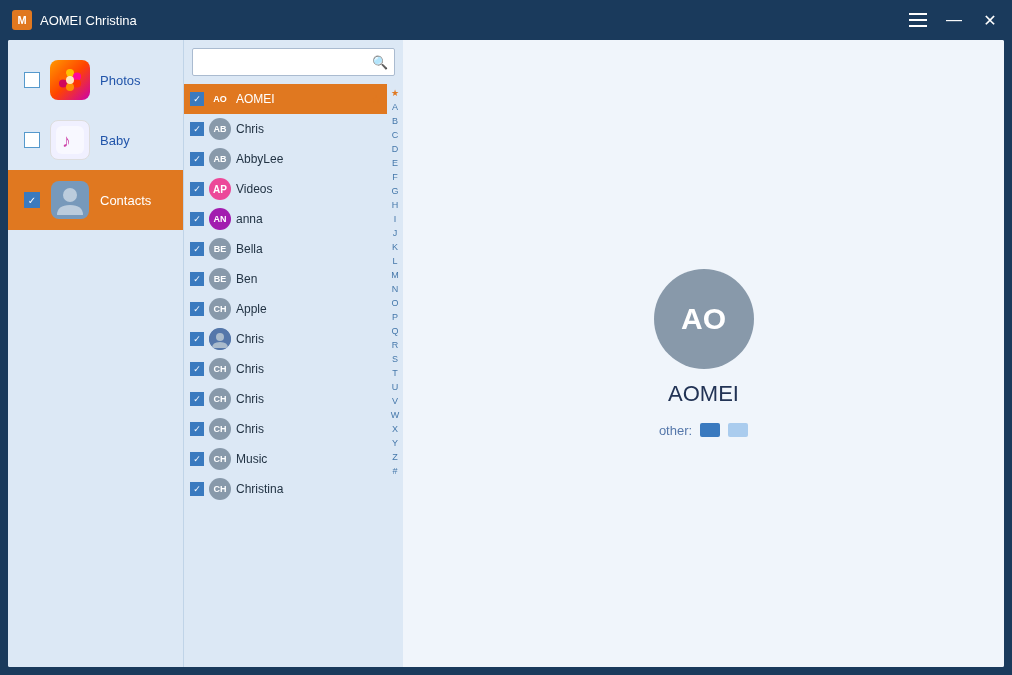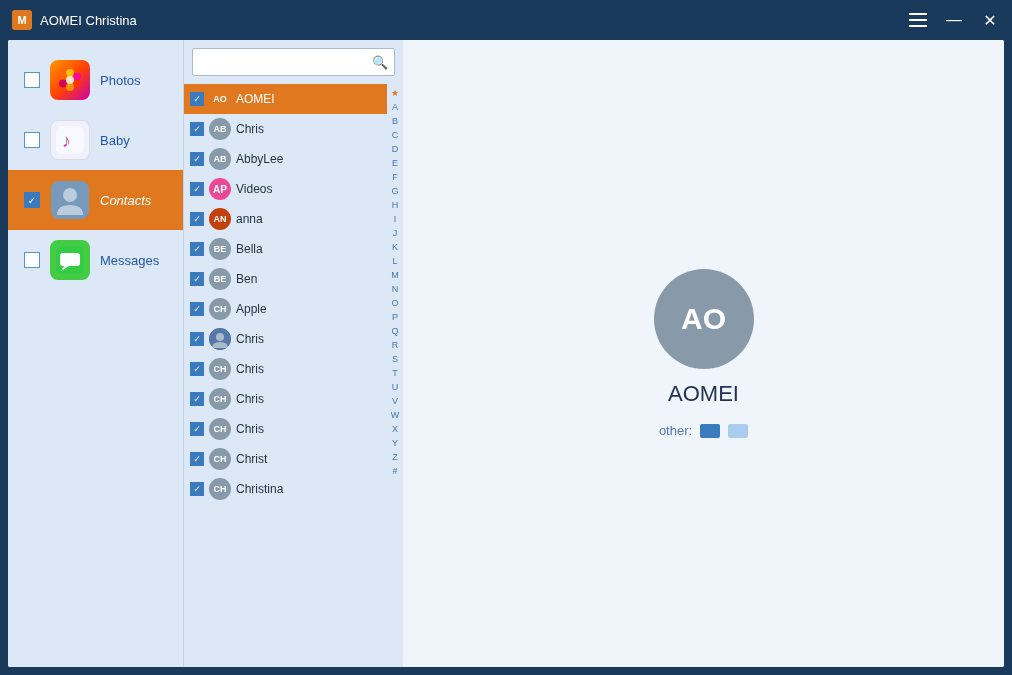--- a/index.html
+++ b/index.html
@@ -89,21 +89,21 @@
       display: flex;
       align-items: center;
       gap: 10px;
       padding: 10px 16px;
       cursor: pointer;
       position: relative;
     }
     .sidebar-item.active {
       background: #e07820;
     }
-    .sidebar-item.active .sidebar-label { color: white; font-style: italic; }
+    .sidebar-item.active .sidebar-label { color: white; }
     .sidebar-checkbox {
       width: 16px;
       height: 16px;
       border: 1.5px solid #5599cc;
       background: white;
       display: flex;
       align-items: center;
       justify-content: center;
       flex-shrink: 0;
       cursor: pointer;
@@ -273,21 +273,21 @@
       color: white;
       margin-bottom: 12px;
     }
     .detail-name {
       font-size: 22px;
       color: #223355;
       margin-bottom: 16px;
     }
     .detail-other {
       display: flex;
-      align-items: flex-end;
+      align-items: flex-start;
       gap: 8px;
       font-size: 13px;
       color: #5577aa;
     }
     .detail-color-box {
       width: 20px;
       height: 14px;
       border-radius: 2px;
     }
     .ok-button {
@@ -362,31 +362,20 @@
         <div class="sidebar-item-icon">
           <svg width="38" height="38" viewBox="0 0 38 38">
             <rect width="38" height="38" rx="8" fill="#7799bb"></rect>
             <circle cx="19" cy="14" r="7" fill="#bbccdd"></circle>
             <path d="M6 34 Q6 24 19 24 Q32 24 32 34" fill="#bbccdd"></path>
           </svg>
         </div>
         <span class="sidebar-label">Contacts</span>
       </div>
 
-      <div class="sidebar-item">
-        <div class="sidebar-checkbox"></div>
-        <div class="sidebar-item-icon icon-messages">
-          <svg width="28" height="28" viewBox="0 0 28 28">
-            <rect width="28" height="28" rx="6" fill="#33cc44"></rect>
-            <rect x="4" y="7" width="20" height="13" rx="3" fill="white"></rect>
-            <polygon points="8,20 5,25 13,20" fill="white"></polygon>
-          </svg>
-        </div>
-        <span class="sidebar-label">Messages</span>
-      </div>
     </div>
 
     <div class="contact-area">
       <div class="search-box">
         <div class="search-input-wrap">
           <input class="search-input" type="text" placeholder="" style="">
           <span class="search-icon">🔍</span>
         </div>
       </div>
       <div class="contact-list-wrap">
@@ -408,21 +397,21 @@
               <div class="contact-avatar" style="background: rgb(136, 153, 170); font-size: 9px;">AB</div>
               <span class="contact-name">AbbyLee</span>
             </div>
             <div class="contact-item">
               <div class="contact-check checked"></div>
               <div class="contact-avatar" style="background: #ec4899; font-size: 10px;">AP</div>
               <span class="contact-name">Videos</span>
             </div>
             <div class="contact-item">
               <div class="contact-check checked"></div>
-              <div class="contact-avatar" style="background: #c2410c; font-size: 9px;">AN</div>
+              <div class="contact-avatar" style="background: #a21caf; font-size: 9px;">AN</div>
               <span class="contact-name">anna</span>
             </div>
             <div class="contact-item">
               <div class="contact-check checked"></div>
               <div class="contact-avatar" style="background: rgb(136, 153, 170); font-size: 9px;">BE</div>
               <span class="contact-name">Bella</span>
             </div>
             <div class="contact-item">
               <div class="contact-check checked"></div>
               <div class="contact-avatar" style="background: rgb(136, 153, 170); font-size: 9px;">BE</div>
@@ -455,21 +444,21 @@
               <span class="contact-name">Chris</span>
             </div>
             <div class="contact-item">
               <div class="contact-check checked"></div>
               <div class="contact-avatar" style="background: rgb(136, 153, 170); font-size: 9px;">CH</div>
               <span class="contact-name">Chris</span>
             </div>
             <div class="contact-item">
               <div class="contact-check checked"></div>
               <div class="contact-avatar" style="background: rgb(136, 153, 170); font-size: 9px;">CH</div>
-              <span class="contact-name">Christ</span>
+              <span class="contact-name">Music</span>
             </div>
             <div class="contact-item">
               <div class="contact-check checked"></div>
               <div class="contact-avatar" style="background: rgb(136, 153, 170); font-size: 9px;">CH</div>
               <span class="contact-name">Christina</span>
             </div>
           </div>
         <div class="alpha-sidebar" id="alpha-sidebar">
 
         <div class="alpha-letter special">★</div>

